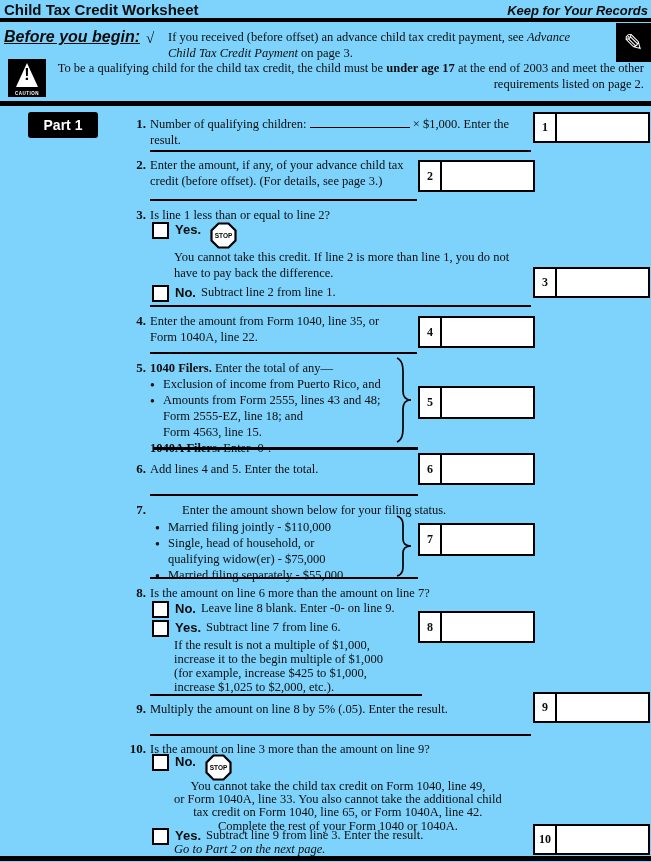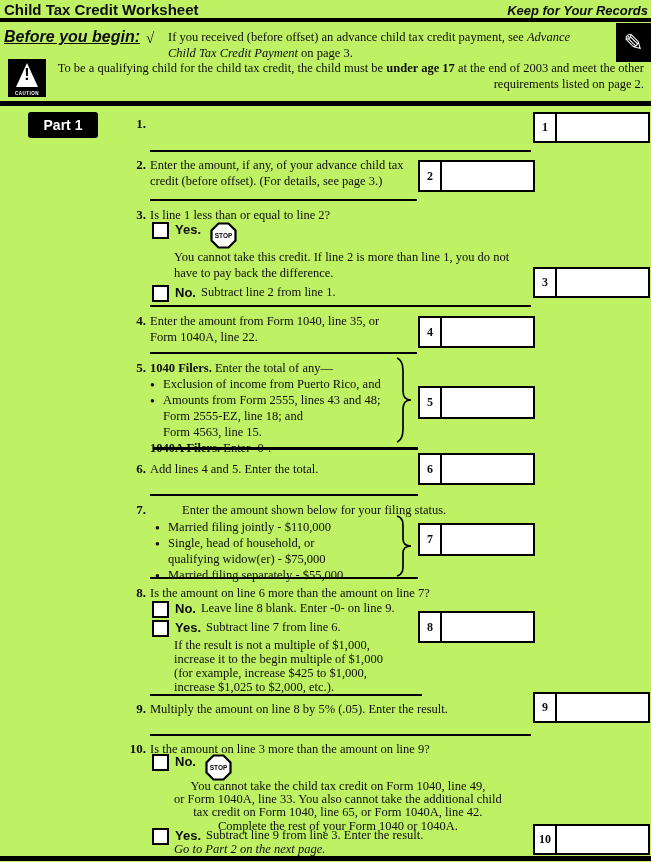--- a/index.html
+++ b/index.html
@@ -1,17 +1,17 @@
 <!DOCTYPE html>
 <html><head>
 <meta charset="utf-8">
 <style>
   html,body{margin:0;padding:0;background:#e8e8e8;}
   .page{
-    position:relative;width:651px;height:862px;background:#bef264;
+    position:relative;width:651px;height:862px;background:#7dd3fc;
     font-family:"Liberation Serif",serif;color:#0d0d0d;overflow:hidden;
     margin:0 auto;
   }
   .abs{position:absolute;}
   .bar{position:absolute;left:0;width:651px;background:#000;}
   .sep{position:absolute;background:#000;}
   .hdr-title{left:4px;top:1px;font:bold 15px "Liberation Sans",sans-serif;}
   .hdr-keep{right:3px;top:3px;font:bold italic 13px "Liberation Sans",sans-serif;font-style:italic;}
   .byb-label{left:4px;top:28px;font:bold 16px "Liberation Sans",sans-serif;font-style:italic;text-decoration:underline;}
   .byb-check{left:146px;top:30px;font-size:15px;}
@@ -71,20 +71,21 @@
     <span class="mark">!</span>
     <span class="cap">CAUTION</span>
   </div>
   <div class="abs caution-text"><span>To be a qualifying child for the child tax credit, the child must be </span><span class="boldrun">under age 17</span><span> at the end of 2003 and meet the other requirements listed on page 2.</span></div>
 
   <div class="bar" style="top:101px;height:5px;"></div>
 
   <div class="abs part1">Part 1</div>
 
   <div class="num" style="top:116px;">1.</div>
+  <div class="txt" style="top:116px;width:385px;"><span>Number of qualifying children:</span> <span class="blank"></span> <span>× $1,000. Enter the result.</span></div>
   <div class="abox outer" style="top:112px;">
     <span class="abox-num">1</span>
     <span class="abox-entry"></span>
   </div>
   <div class="sep" style="top:150px;left:150px;width:381px;height:2px;"></div>
 
   <div class="num" style="top:157px;">2.</div>
   <div class="txt" style="top:157px;width:280px;font-family:Liberation Serif, serif;">
     <div>Enter the amount, if any, of your advance child tax</div>
     <div>credit (before offset). (For details, see page 3.)</div>

